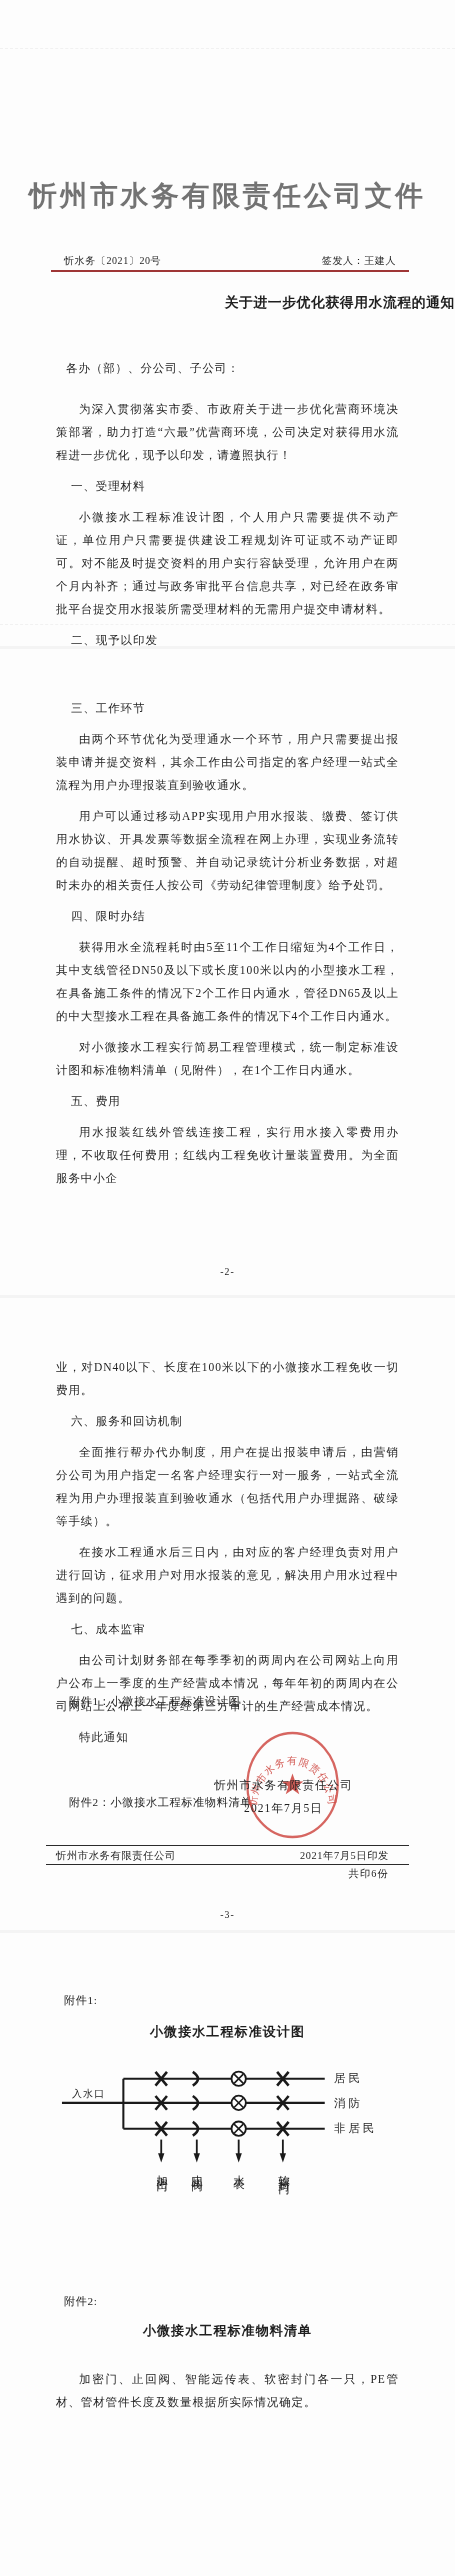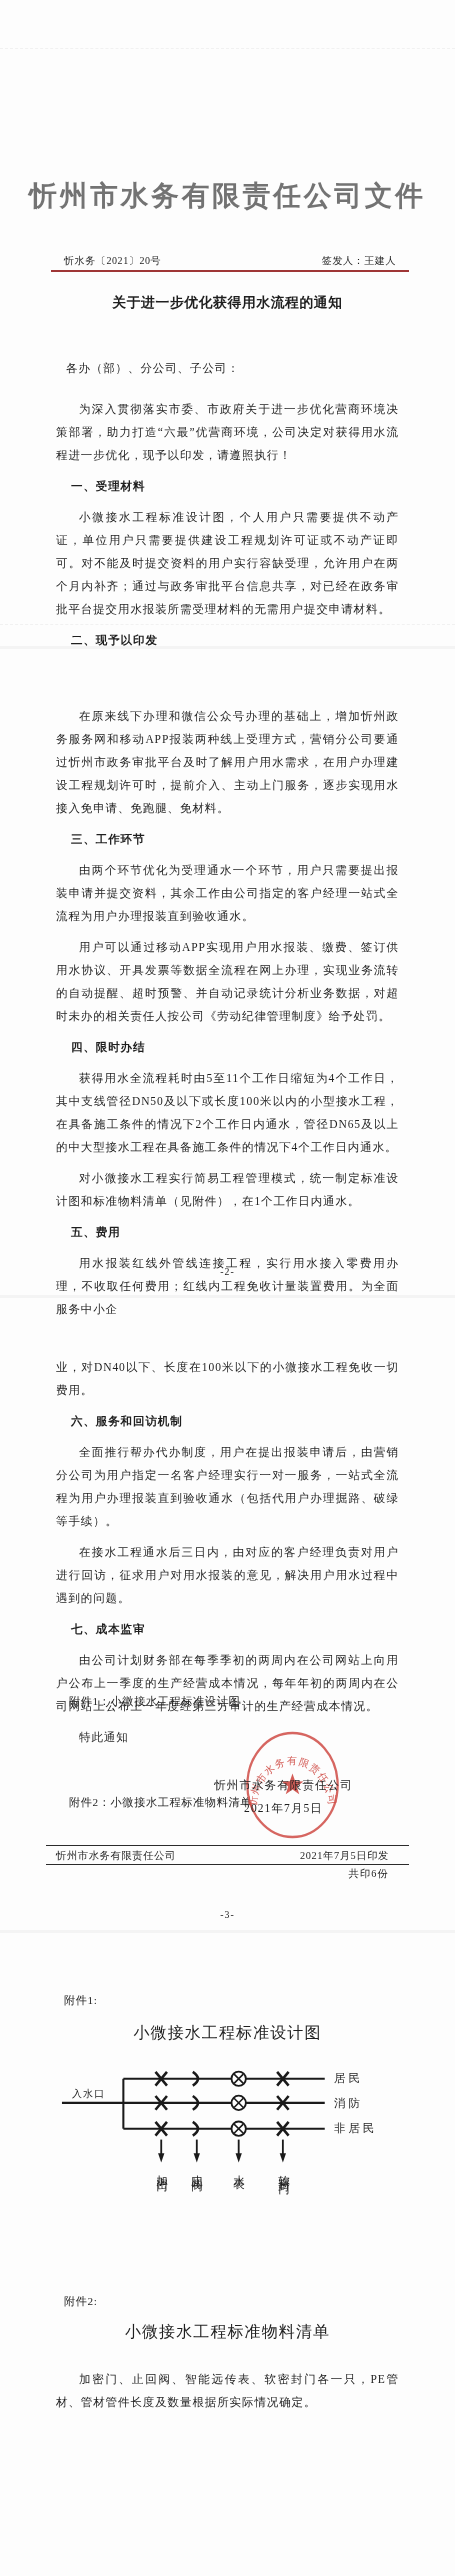--- a/index.html
+++ b/index.html
@@ -19,49 +19,49 @@
     top:177px;left:0;width:455px;text-align:center;
     font-size:27.6px;font-weight:900;color:#737373;letter-spacing:2.9px;
     white-space:nowrap;
   }
   .doc-meta{
     top:254px;left:64px;width:332px;display:flex;justify-content:space-between;
     font-size:10px;letter-spacing:0.6px;
   }
   .red-rule{top:270px;left:51px;width:358px;height:1.7px;background:#9f3636;}
   .doc-title{
-    top:294px;left:0;width:455px;text-align:center;
+    top:294px;left:0;width:455px;text-align:right;
     font-size:13.8px;font-weight:bold;letter-spacing:0.6px;
   }
 
   
   .body-block{
     left:48px;width:359px;font-size:11.5px;line-height:23px;
     letter-spacing:0.9px;text-align:justify;
   }
   .body-block .p{text-indent:2em;margin:8px;}
   .body-block .p.noindent{text-indent:0;}
-  .body-block .h{text-indent:2em;margin:0;font-weight:bold;}
+  .body-block .h{text-indent:2em;margin:0;font-weight:normal;}
   .body-block .salutation{text-indent:0;margin:18px;}
 
   .page-num{left:0;width:455px;text-align:center;font-size:9.8px;letter-spacing:1.1px;}
 
   
   .attach-ref{left:69px;width:321px;font-size:11.2px;letter-spacing:0.6px;line-height:24px;}
   .signature{left:189px;width:189px;text-align:center;font-size:11.5px;letter-spacing:1.1px;line-height:23px;}
   .footer-rule{left:46px;width:363px;height:1.1px;background:#2b2b2b;}
   .footer-row{
     top:1849px;left:56px;width:333px;display:flex;justify-content:space-between;
     font-size:10.3px;letter-spacing:0.6px;
   }
   .footer-copies{top:1867px;left:56px;width:333px;text-align:right;font-size:10.3px;letter-spacing:1.1px;}
 
   
   .attach-label{left:64px;font-size:11.2px;letter-spacing:0.6px;}
-  .attach-title{left:0;width:455px;text-align:center;font-size:16px;font-weight:normal;letter-spacing:1.1px;}
+  .attach-title{left:0;width:455px;text-align:center;font-size:13px;font-weight:bold;letter-spacing:1.1px;}
   .diagram-label{font-size:10px;letter-spacing:1.1px;white-space:nowrap;}
   .branch-label{left:334px;font-size:11.5px;letter-spacing:2.9px;white-space:nowrap;}
   .vlabel{
     font-size:11.5px;width:15px;line-height:15px;
     writing-mode:vertical-rl;text-orientation:upright;letter-spacing:2.3px;
   }
   svg text{font-family:"Liberation Serif","DejaVu Serif",serif;}
 </style>
 </head>
 <body>
@@ -87,21 +87,20 @@
 
   <div class="abs body-block" style="top:339px">
     <p class="salutation">各办（部）、分公司、子公司：</p>
     <p class="p">为深入贯彻落实市委、市政府关于进一步优化营商环境决策部署，助力打造“六最”优营商环境，公司决定对获得用水流程进一步优化，现予以印发，请遵照执行！</p>
     <p class="h">一、受理材料</p>
     <p class="p">小微接水工程标准设计图，个人用户只需要提供不动产证，单位用户只需要提供建设工程规划许可证或不动产证即可。对不能及时提交资料的用户实行容缺受理，允许用户在两个月内补齐；通过与政务审批平台信息共享，对已经在政务审批平台提交用水报装所需受理材料的无需用户提交申请材料。</p>
     <p class="h">二、现予以印发</p>
   </div>
 
   <div class="abs body-block" style="top:697px">
-    <p class="p">在原来线下办理和微信公众号办理的基础上，增加忻州政务服务网和移动APP报装两种线上受理方式，营销分公司要通过忻州市政务审批平台及时了解用户用水需求，在用户办理建设工程规划许可时，提前介入、主动上门服务，逐步实现用水接入免申请、免跑腿、免材料。</p>
     <p class="h">三、工作环节</p>
     <p class="p">由两个环节优化为受理通水一个环节，用户只需要提出报装申请并提交资料，其余工作由公司指定的客户经理一站式全流程为用户办理报装直到验收通水。</p>
     <p class="p">用户可以通过移动APP实现用户用水报装、缴费、签订供用水协议、开具发票等数据全流程在网上办理，实现业务流转的自动提醒、超时预警、并自动记录统计分析业务数据，对超时未办的相关责任人按公司《劳动纪律管理制度》给予处罚。</p>
     <p class="h">四、限时办结</p>
     <p class="p">获得用水全流程耗时由5至11个工作日缩短为4个工作日，其中支线管径DN50及以下或长度100米以内的小型接水工程，在具备施工条件的情况下2个工作日内通水，管径DN65及以上的中大型接水工程在具备施工条件的情况下4个工作日内通水。</p>
     <p class="p">对小微接水工程实行简易工程管理模式，统一制定标准设计图和标准物料清单（见附件），在1个工作日内通水。</p>
     <p class="h">五、费用</p>
     <p class="p">用水报装红线外管线连接工程，实行用水接入零费用办理，不收取任何费用；红线内工程免收计量装置费用。为全面服务中小企</p>
   </div>
   <div class="abs page-num" style="top:1266px">-2-</div>

